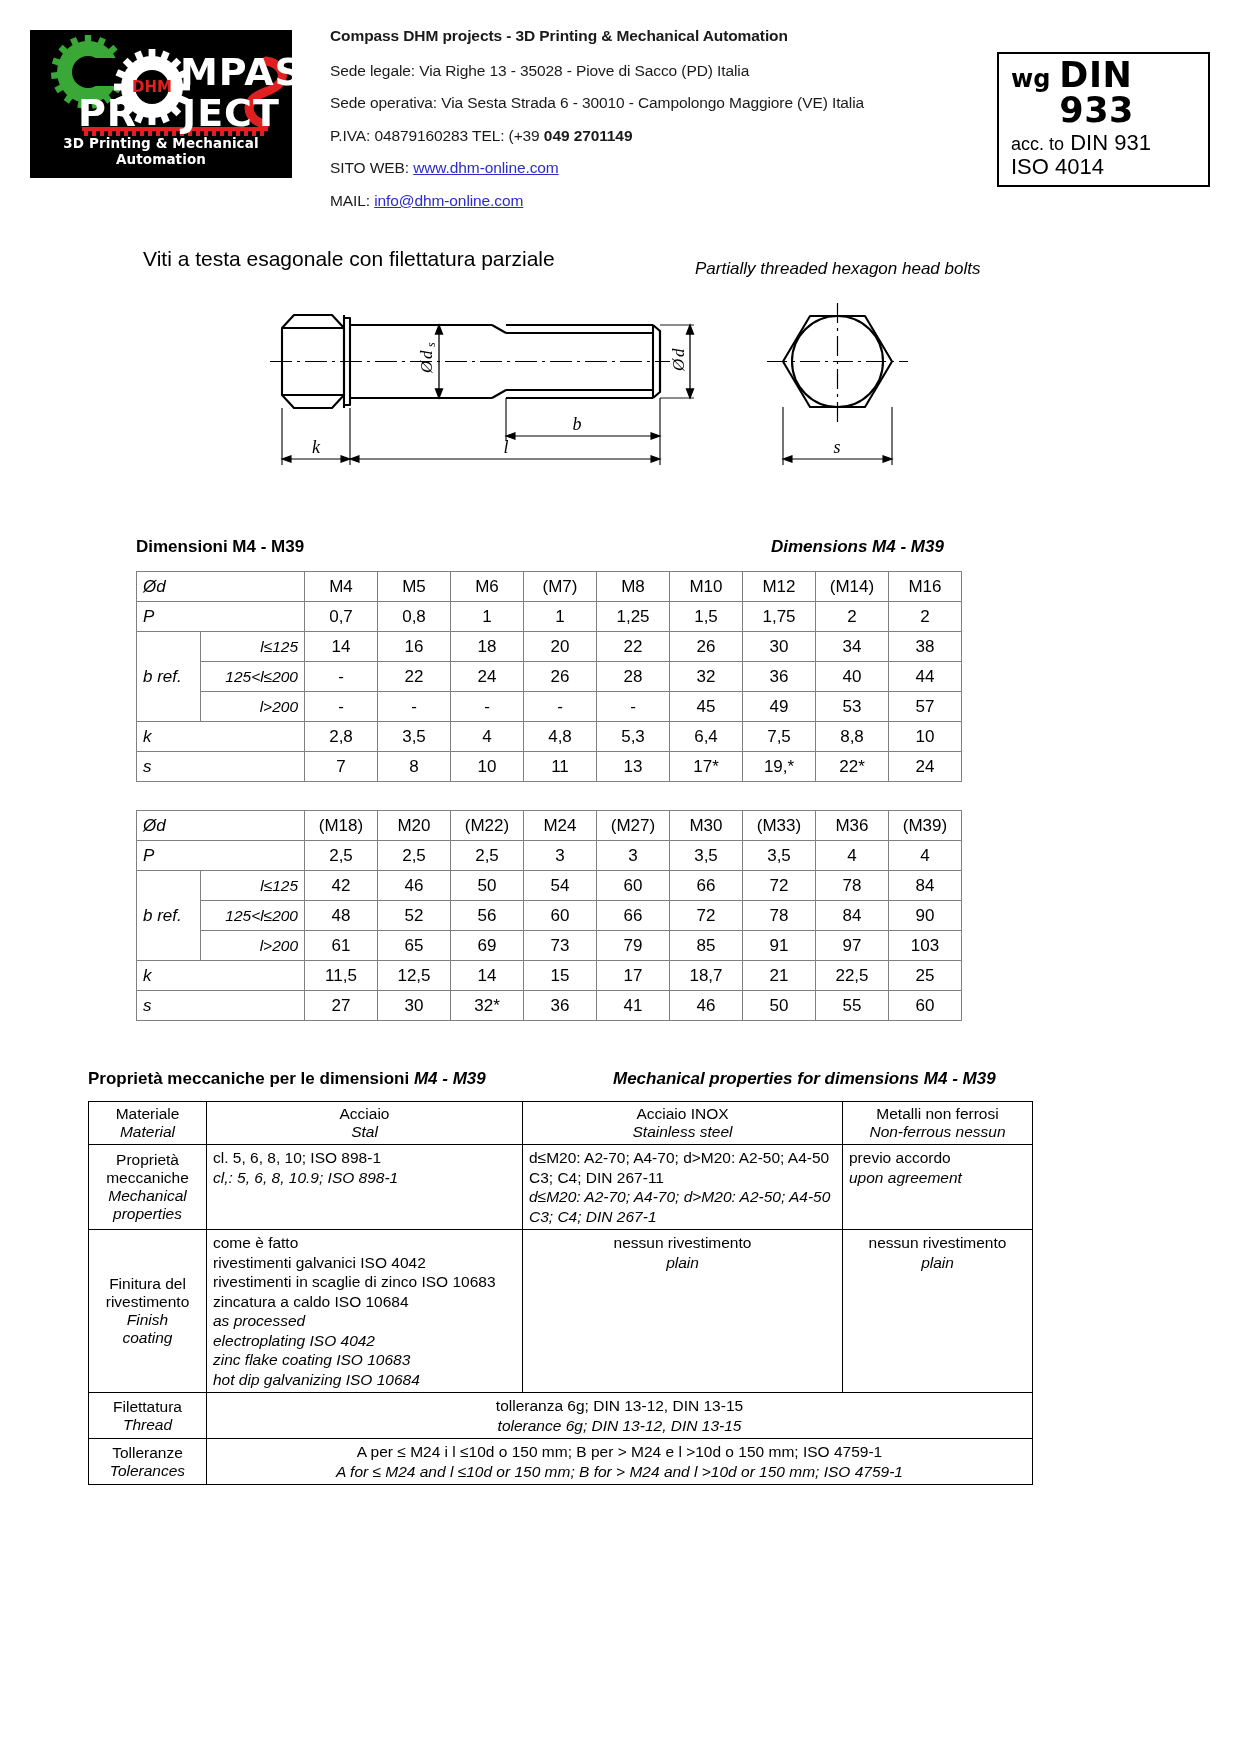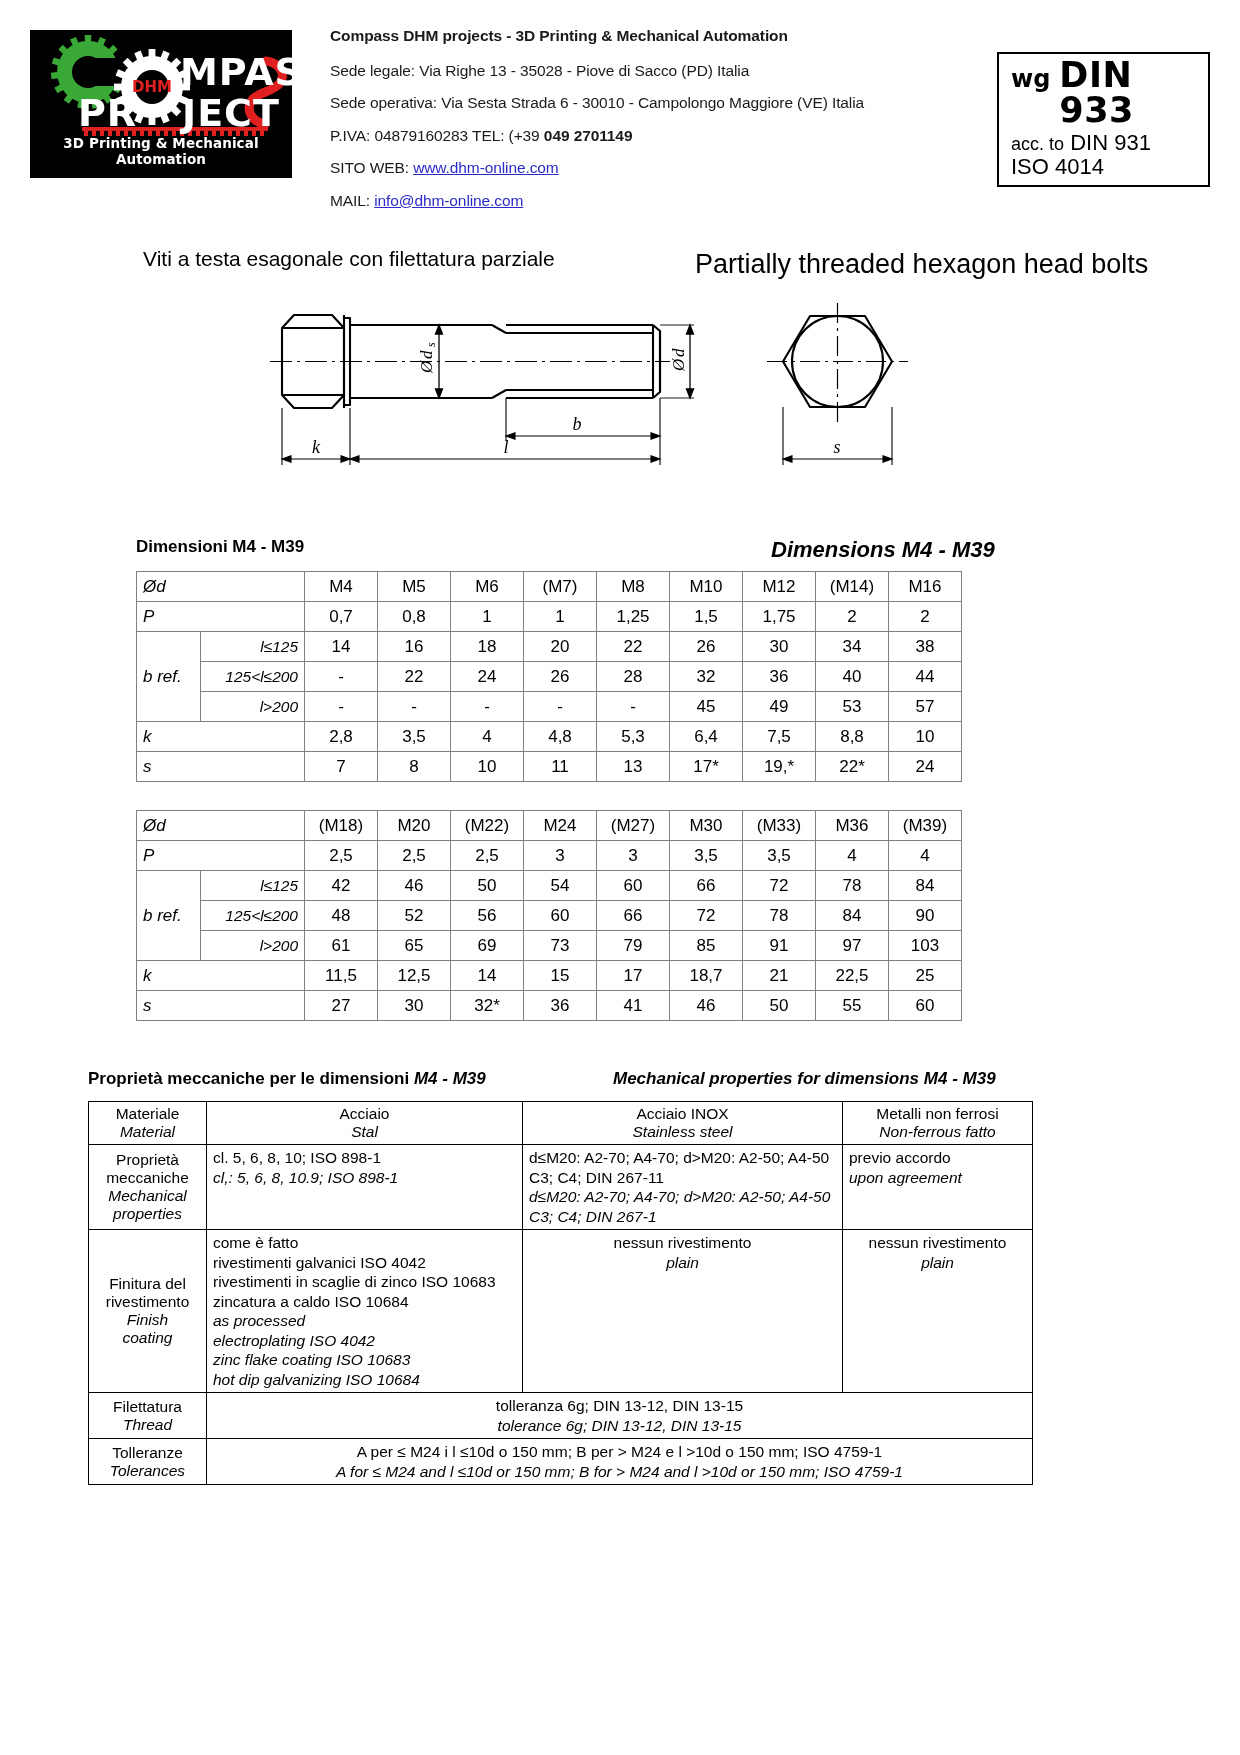--- a/index.html
+++ b/index.html
@@ -43,29 +43,29 @@
   .din-row1{display:flex;align-items:baseline;gap:9px;}
   .din-wg{font-size:24px;font-weight:bold;font-family:"DejaVu Sans",sans-serif;}
   .din-main{font-size:35px;font-weight:bold;letter-spacing:.5px;font-family:"DejaVu Sans",sans-serif;}
   .din-row2{font-size:22px;margin-top:4px;}
   .din-row2 .sm{font-size:18px;}
   .din-row3{font-size:22px;margin-top:2px;}
 
   
   .subject{position:relative;margin-top:22px;padding:0 30px;height:34px;text-align:center;}
   .subject .it{position:absolute;left:143px;top:0;font-size:21px;}
-  .subject .en{position:absolute;left:695px;top:2px;font-size:27px;}
+  .subject .en{position:absolute;left:695px;top:12px;font-size:17px;font-style:italic;}
 
   
   .drawing{margin-top:14px;text-align:center;}
 
   
   .sec-head{position:relative;height:26px;margin:0 0 8px 0;}
   .sec-head .it{position:absolute;left:136px;font-size:17px;font-weight:bold;}
-  .sec-head .en{position:absolute;left:771px;font-size:22px;font-weight:bold;font-style:italic;}
+  .sec-head .en{position:absolute;left:771px;font-size:17px;font-weight:bold;font-style:italic;}
 
   .sec-head2{position:relative;height:26px;margin:0 0 6px 0;}
   .sec-head2 .it{position:absolute;left:88px;font-size:17px;font-weight:bold;}
   .sec-head2 .it em{font-style:italic;}
   .sec-head2 .en{position:absolute;left:613px;font-size:17px;font-weight:bold;font-style:italic;}
 
   
   .dimtbl{border-collapse:collapse;margin:0 0 0 136px;table-layout:fixed;}
   .dimtbl td{
     border:1px solid #808080;
@@ -557,21 +557,21 @@
         <td class="c">
           <div>Acciaio</div>
           <div class="it">Stal</div>
         </td>
         <td class="c">
           <div>Acciaio INOX</div>
           <div class="it">Stainless steel</div>
         </td>
         <td class="c">
           <div>Metalli non ferrosi</div>
-          <div class="it">Non-ferrous fatto</div>
+          <div class="it">Non-ferrous nessun</div>
         </td>
       </tr>
       <tr>
         <td class="c">
           <div>Proprietà</div>
           <div>meccaniche</div>
           <div class="it">Mechanical</div>
           <div class="it">properties</div>
         </td>
         <td class="tl fx">

